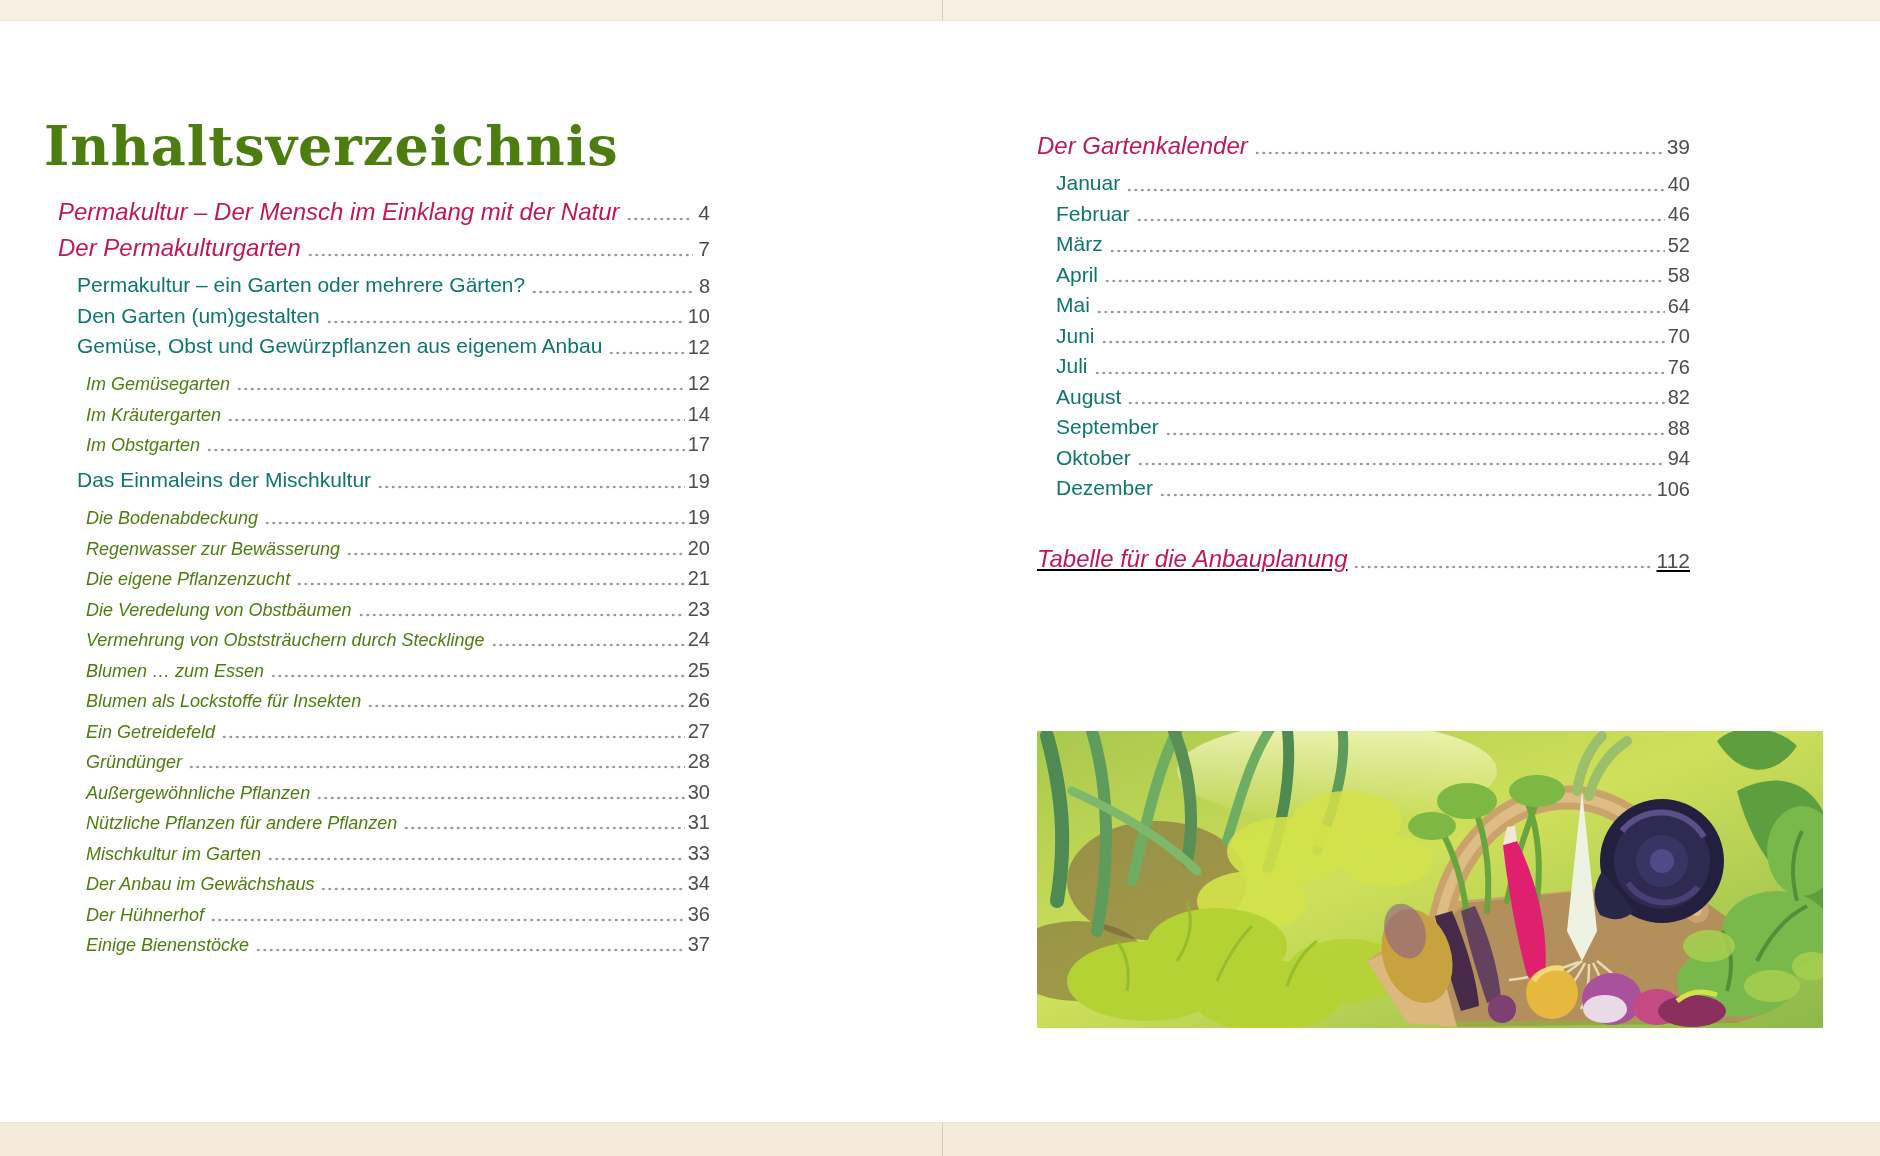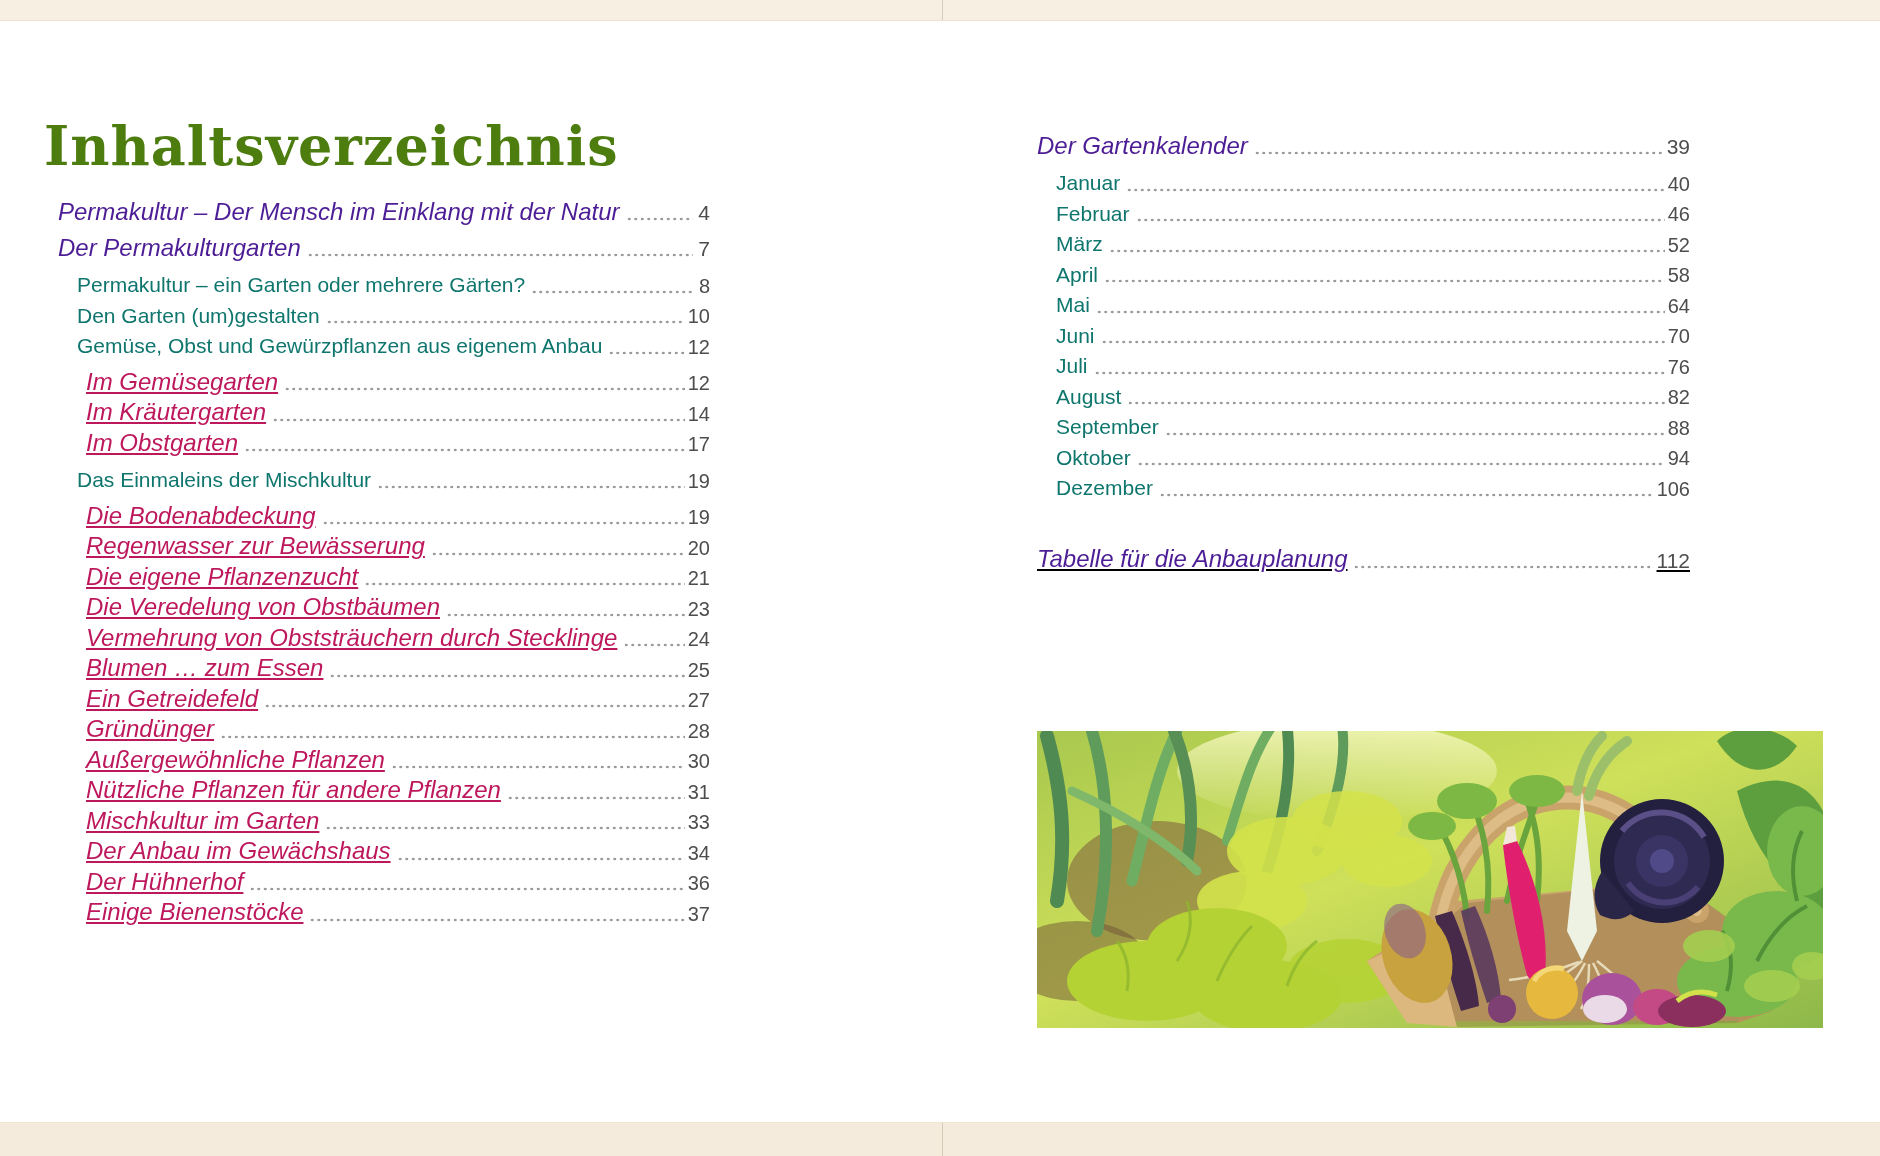--- a/index.html
+++ b/index.html
@@ -27,24 +27,24 @@
   .toc-row{display:flex;align-items:flex-end;height:30.5px;}
   .toc-row .label{white-space:nowrap;}
   .toc-row .dots{
     flex:1;height:14px;margin:0 3px 3px 6px;
     background-image:radial-gradient(circle,#9a9a9a 1.2px,rgba(0,0,0,0) 1.6px);
     background-size:6.5px 4px;background-repeat:repeat-x;background-position:0 100%;
   }
   .toc-row .num{color:#4d4d4d;font-size:20px;line-height:1;padding-bottom:1px;min-width:14px;text-align:right;}
 
   .toc-row.h1{height:36px;}
-  .toc-row.h1 .label{font-size:24px;font-style:italic;color:#4c1d95;line-height:1.05;}
+  .toc-row.h1 .label{font-size:24px;font-style:italic;color:#be185d;line-height:1.05;}
   .toc-row.h1 .num{font-size:21px;}
   .toc-row.sub .label{font-size:21px;color:#0f766e;line-height:1.05;padding-left:19px;}
-  .toc-row.item .label{font-size:24px;font-style:italic;color:#be185d;line-height:1.05;padding-left:28px;text-decoration:underline;}
+  .toc-row.item .label{font-size:18px;font-style:italic;color:#4d7c0f;line-height:1.05;padding-left:28px;}
   #right-col .toc-row.sub .label{padding-left:19px;}
   .toc-row.gap{margin-top:6px;}
   .toc-row.biggap{margin-top:36px;text-decoration:underline;}
 
   .photo{
     position:absolute;left:1037px;top:731px;width:786px;height:297px;
     overflow:hidden;
   }
   .photo svg{display:block;}
 </style>
@@ -127,20 +127,25 @@
     </div>
     <div class="toc-row item">
       <span class="label">Vermehrung von Obststräuchern durch Stecklinge</span>
       <span class="dots"></span>
       <span class="num">24</span>
     </div>
     <div class="toc-row item">
       <span class="label">Blumen … zum Essen</span>
       <span class="dots"></span>
       <span class="num">25</span>
+    </div>
+    <div class="toc-row item">
+      <span class="label">Blumen als Lockstoffe für Insekten</span>
+      <span class="dots"></span>
+      <span class="num">26</span>
     </div>
     <div class="toc-row item">
       <span class="label">Ein Getreidefeld</span>
       <span class="dots"></span>
       <span class="num">27</span>
     </div>
     <div class="toc-row item">
       <span class="label">Gründünger</span>
       <span class="dots"></span>
       <span class="num">28</span>

